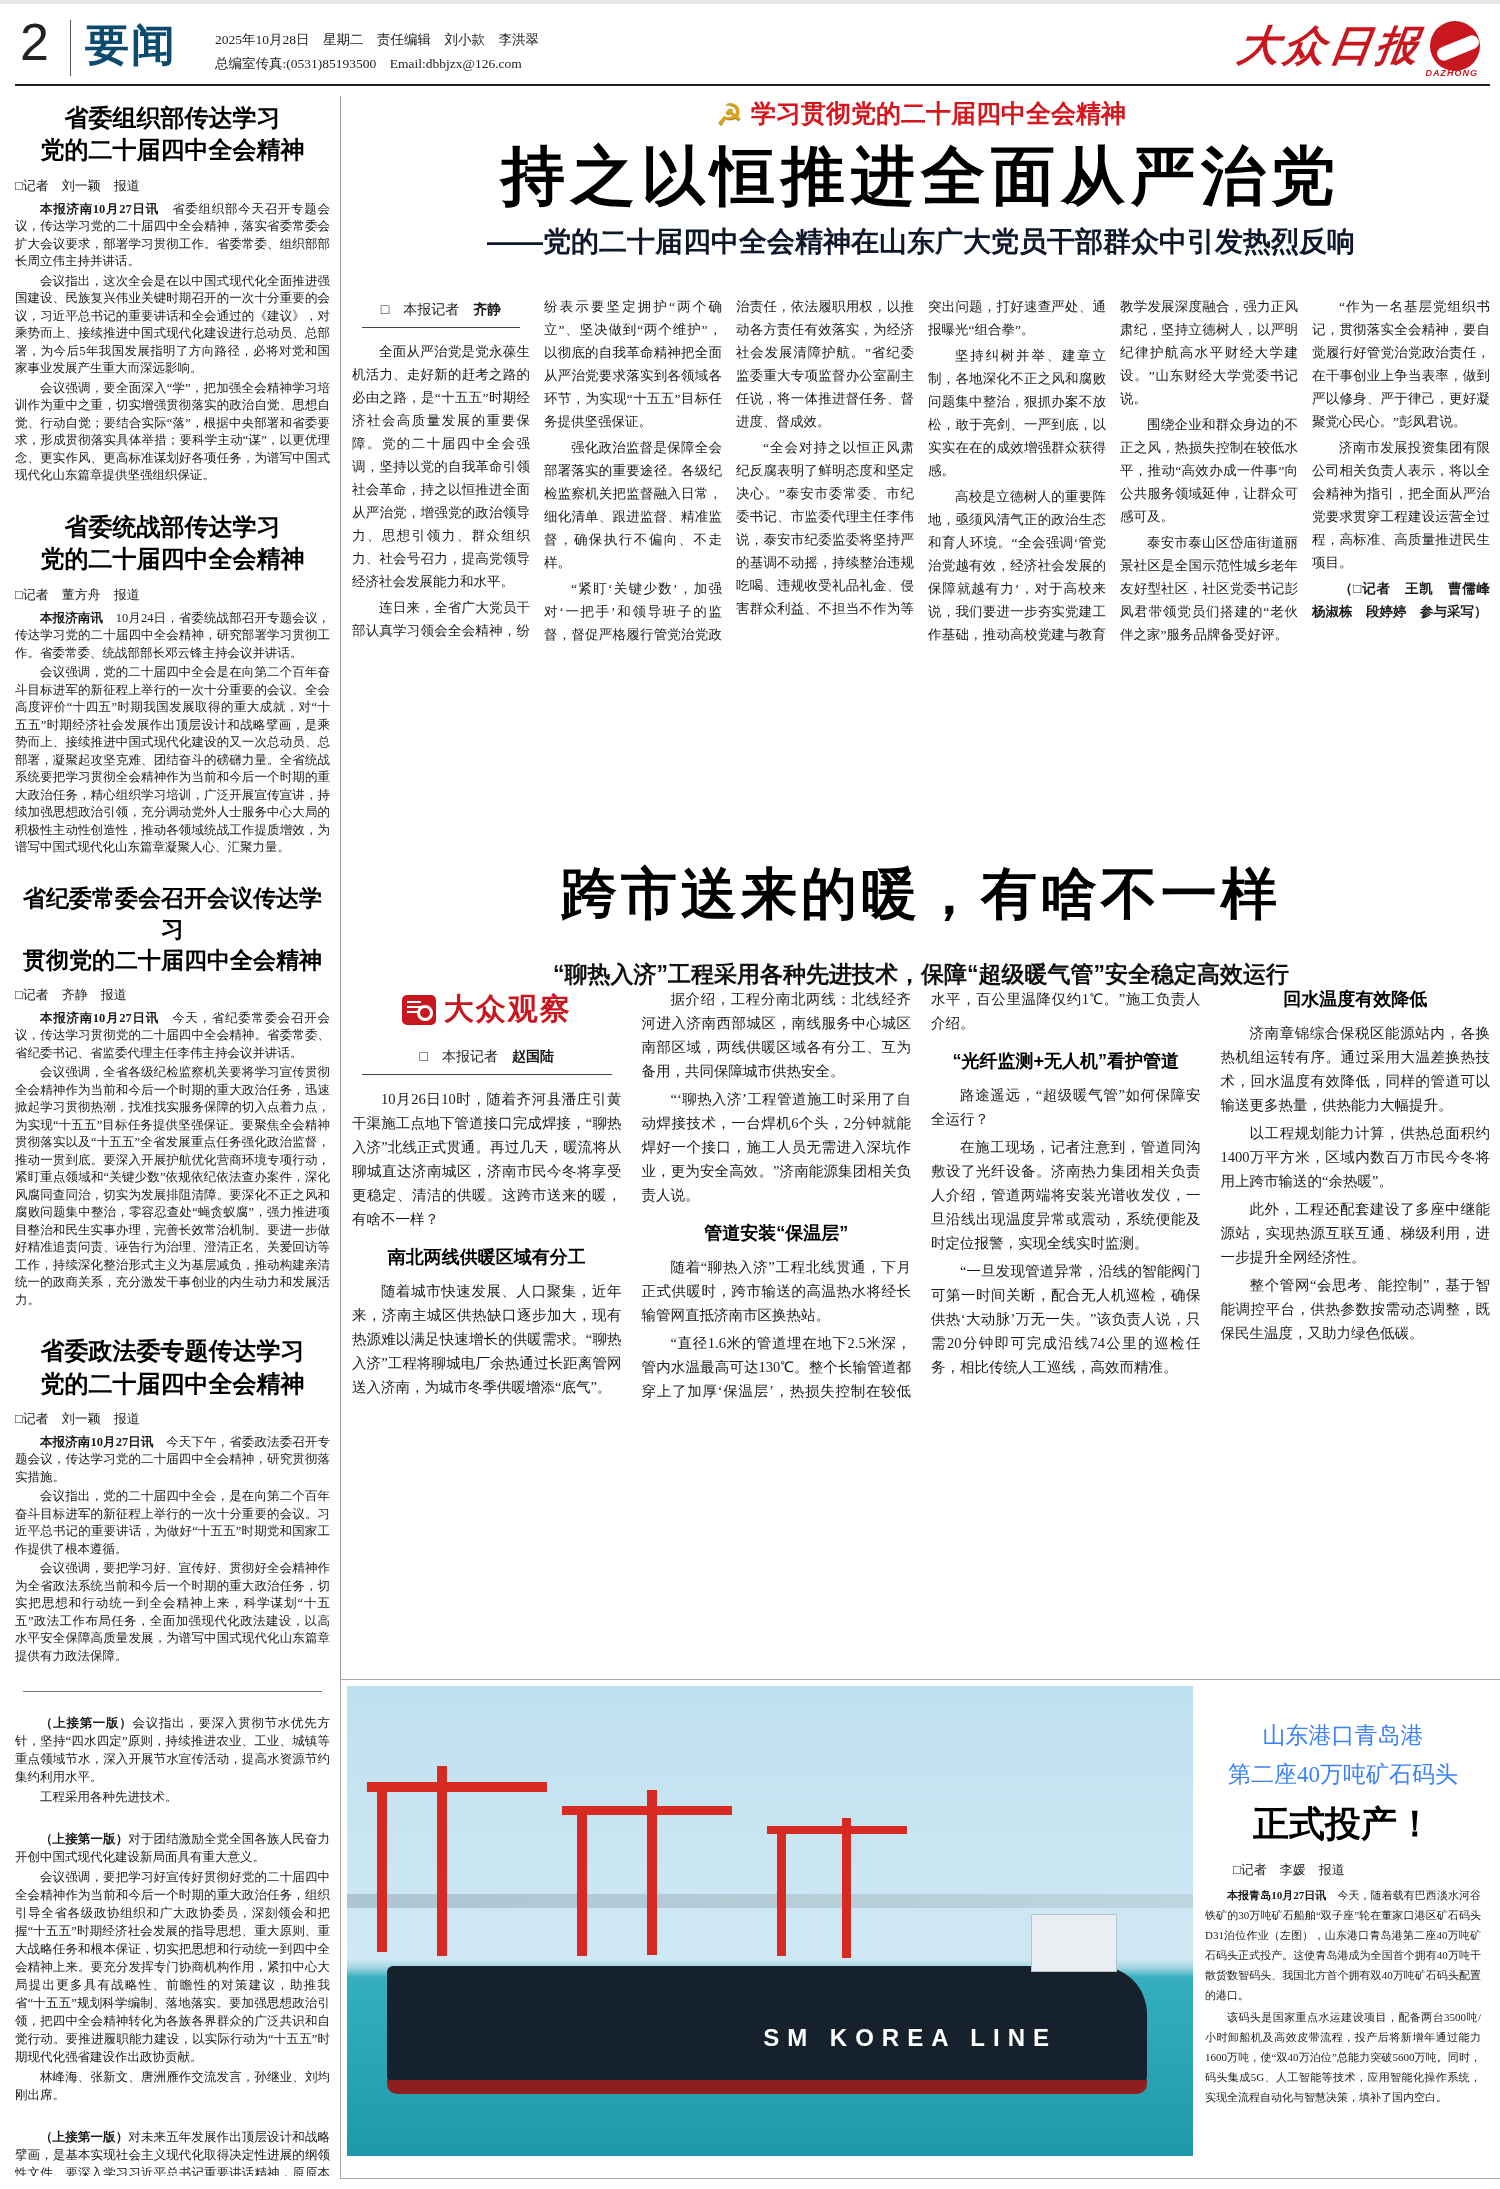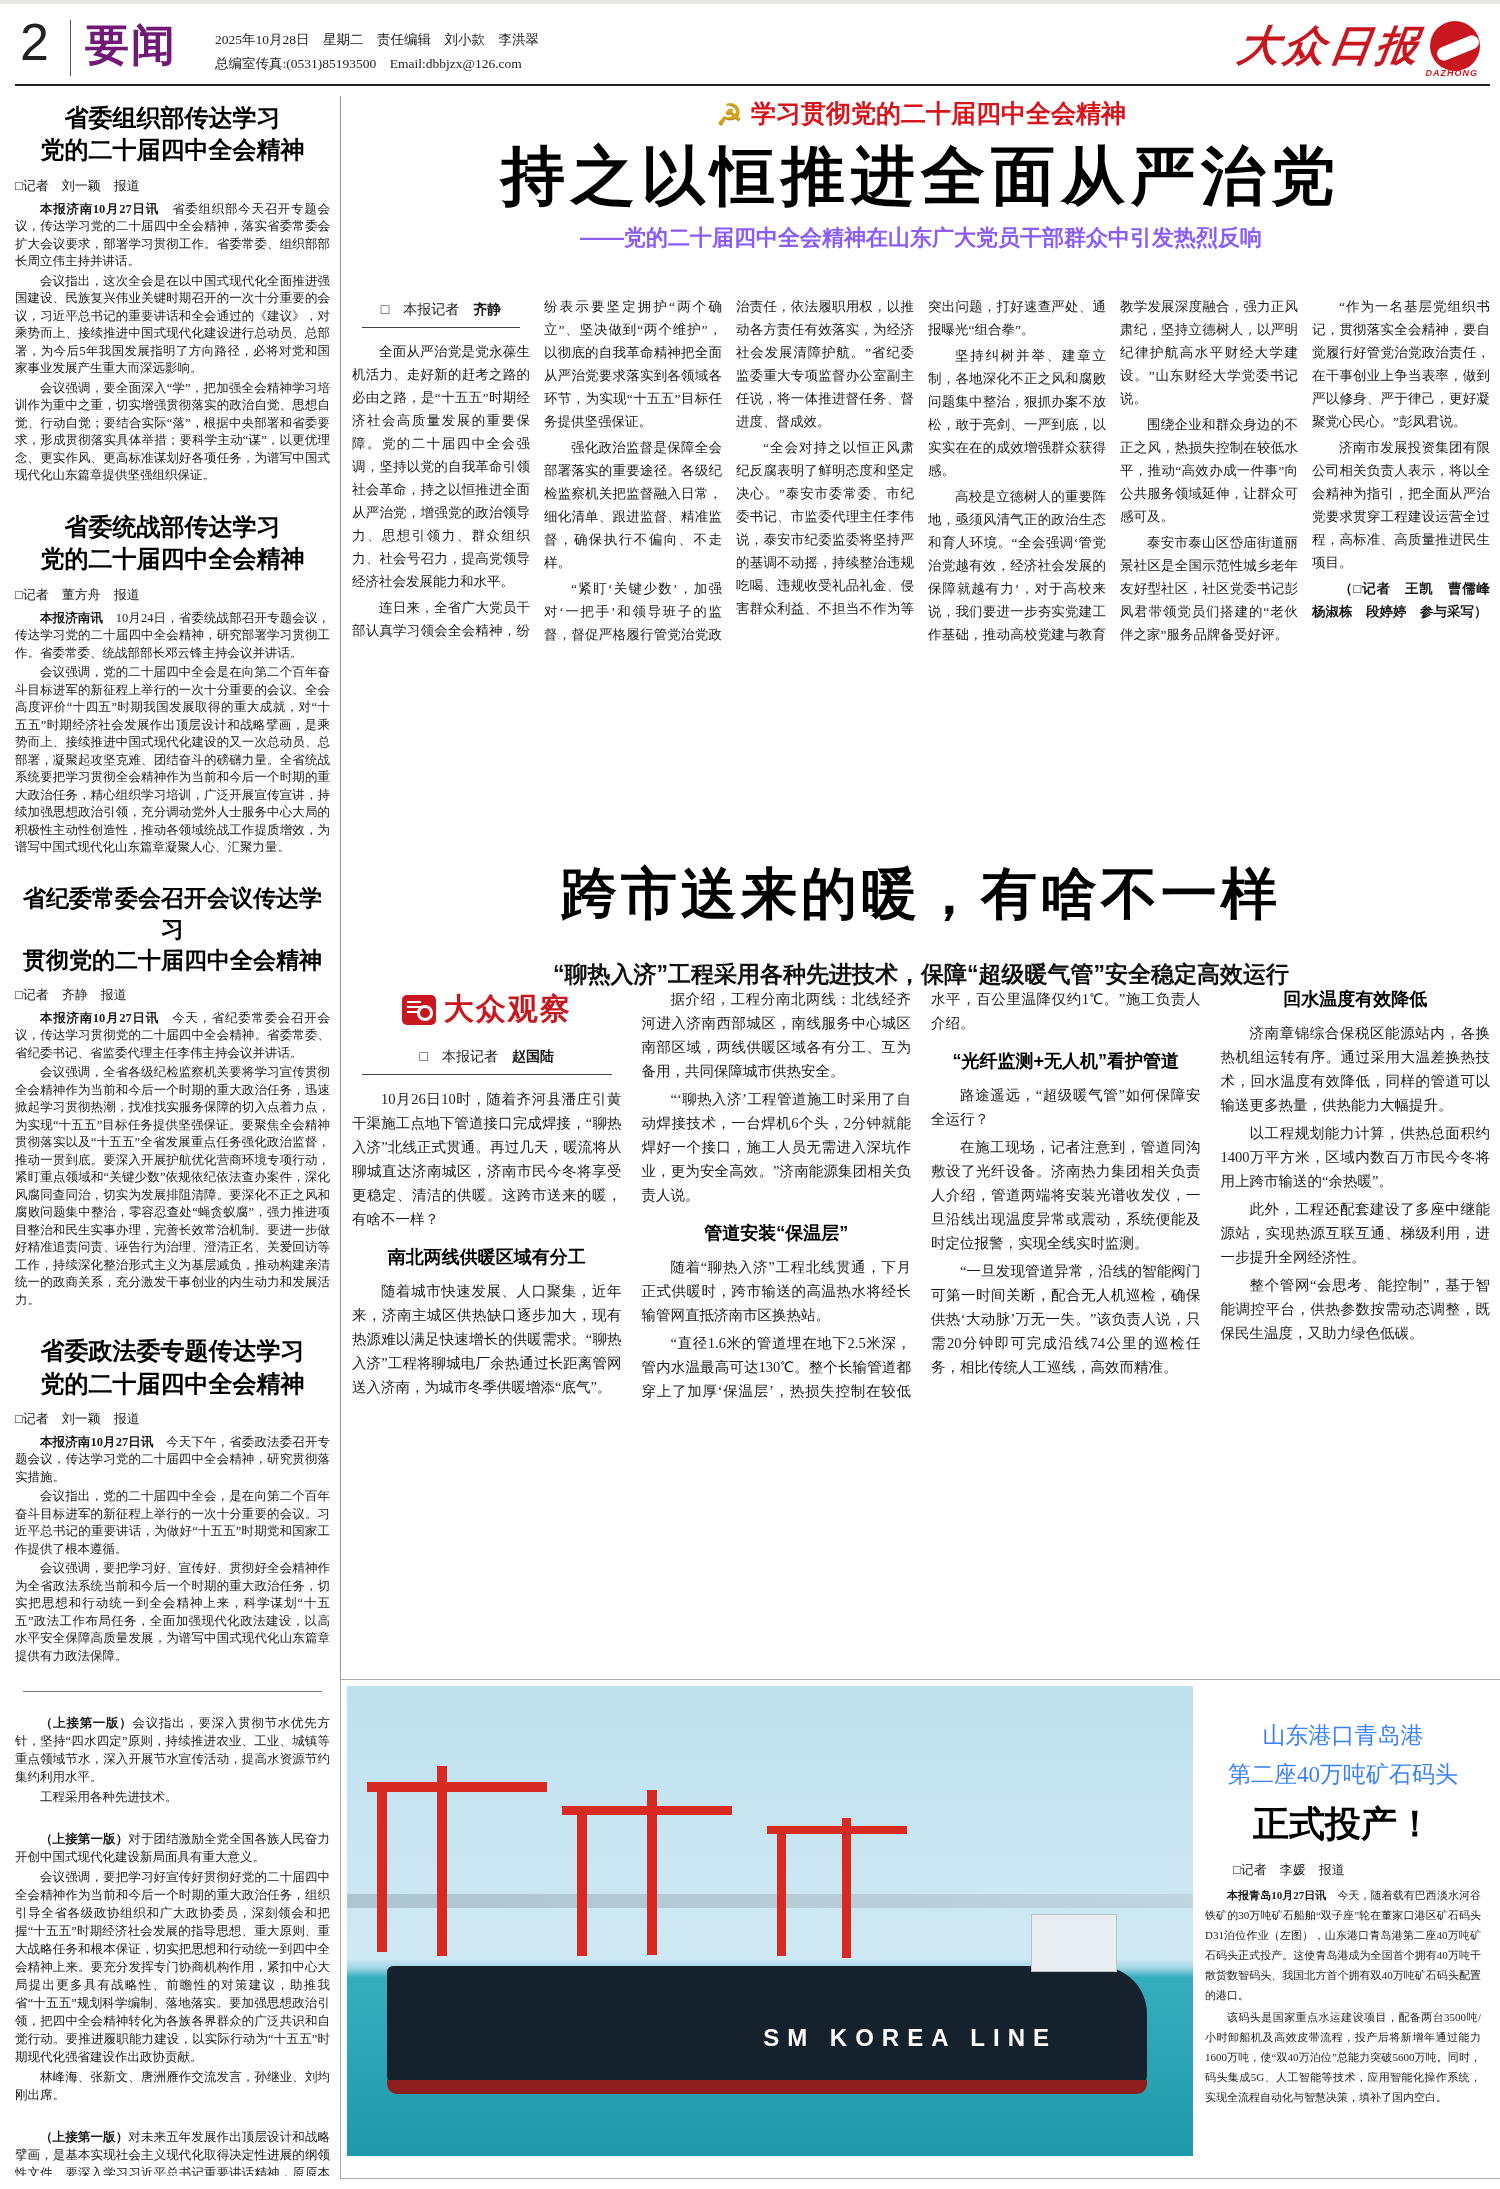--- a/index.html
+++ b/index.html
@@ -3,21 +3,21 @@
 <meta charset="utf-8">
 <style>
   html,body{margin:0;padding:0;}
   body{width:1500px;height:2189px;background:#f4f3ef;position:relative;overflow:hidden;
        font-family:"Liberation Serif",serif;color:#1a1a1a;}
   .page{position:absolute;left:0;top:0;width:1500px;height:2189px;background:#fff;border-top:4px solid #e8e7e3;}
   
   .hdr{position:absolute;left:15px;top:6px;width:1475px;height:72px;}
   .pageno{position:absolute;left:5px;top:2px;font-family:"Liberation Sans",sans-serif;font-size:52px;font-weight:400;color:#222;}
   .hdr-div{position:absolute;left:55px;top:10px;width:1px;height:56px;background:#555;}
-  .section-name{position:absolute;left:70px;top:6px;font-family:"Liberation Sans",sans-serif;font-size:44px;font-weight:900;letter-spacing:2px;color:#701a75;}
+  .section-name{position:absolute;left:70px;top:6px;font-family:"Liberation Sans",sans-serif;font-size:44px;font-weight:900;letter-spacing:2px;color:#0c4a6e;}
   .hdr-meta{position:absolute;left:200px;top:18px;font-size:13.5px;color:#222;line-height:24px;}
   .masthead{position:absolute;right:10px;top:8px;display:flex;align-items:center;gap:8px;}
   .masthead-txt{font-family:"Liberation Serif",serif;font-style:italic;font-weight:bold;font-size:42px;color:#c8171e;transform:skewX(-8deg);letter-spacing:4px;}
   .masthead-logo{width:50px;height:50px;border-radius:50%;background:#c8171e;position:relative;overflow:hidden;}
   .masthead-logo::after{content:"";position:absolute;left:6px;top:20px;width:44px;height:14px;background:#fff;transform:rotate(-22deg);border-radius:8px;}
   .masthead-en{position:absolute;right:12px;top:58px;font-family:"Liberation Sans",sans-serif;font-size:9px;font-weight:bold;color:#c8171e;letter-spacing:1px;font-style:italic;}
   .top-rule{position:absolute;left:15px;top:80px;width:1475px;height:2px;background:#222;}
   
   .leftcol{position:absolute;left:15px;top:92px;width:315px;height:2080px;overflow:hidden;}
   .vdiv{position:absolute;left:340px;top:92px;width:1px;height:2072px;background:#999;}
@@ -31,21 +31,21 @@
   .cont .bp{line-height:18px;}
   .cont{margin-bottom:24px;}
   
   .main{position:absolute;left:352px;top:85px;width:1138px;height:2090px;}
   .kicker{position:absolute;top:8px;left:0;width:100%;text-align:center;
           font-family:"Liberation Sans",sans-serif;font-size:25px;font-weight:900;color:#d6151c;}
   .kicker .emblem{color:#d9a514;font-size:30px;vertical-align:-3px;margin-right:8px;text-shadow:0 1px 1px #9a6d00;font-family:"DejaVu Sans",sans-serif;}
   .h1{position:absolute;top:44px;left:0;width:100%;text-align:center;
       font-family:"Liberation Sans",sans-serif;font-size:64px;font-weight:900;letter-spacing:6px;color:#000;}
   .sh1{position:absolute;top:134px;left:0;width:100%;text-align:center;
-       font-family:"Liberation Sans",sans-serif;font-size:22px;font-weight:700;color:#8b5cf6;}
+       font-family:"Liberation Sans",sans-serif;font-size:28px;font-weight:700;color:#0f172a;}
   .cols6{position:absolute;top:206px;left:0;width:1138px;height:512px;
          column-count:6;column-gap:14px;overflow:hidden;}
   .mb{break-inside:avoid;border-bottom:1px solid #444;margin:2px 10px 12px;padding:4px 0 8px;
       text-align:center;font-size:14px;}
   .mb b{font-family:"Liberation Sans",sans-serif;}
   .mp{font-size:13.5px;line-height:23px;text-align:justify;margin:0 0 3px;text-indent:2em;}
   .tail{font-size:13.5px;line-height:23px;text-align:justify;margin:0;text-indent:2em;font-weight:bold;font-family:"Liberation Sans",sans-serif;}
   .h2x{position:absolute;top:768px;left:0;width:100%;text-align:center;
        font-family:"Liberation Sans",sans-serif;font-size:56px;font-weight:900;letter-spacing:4px;color:#000;}
   .sh2{position:absolute;top:870px;left:0;width:100%;text-align:center;

